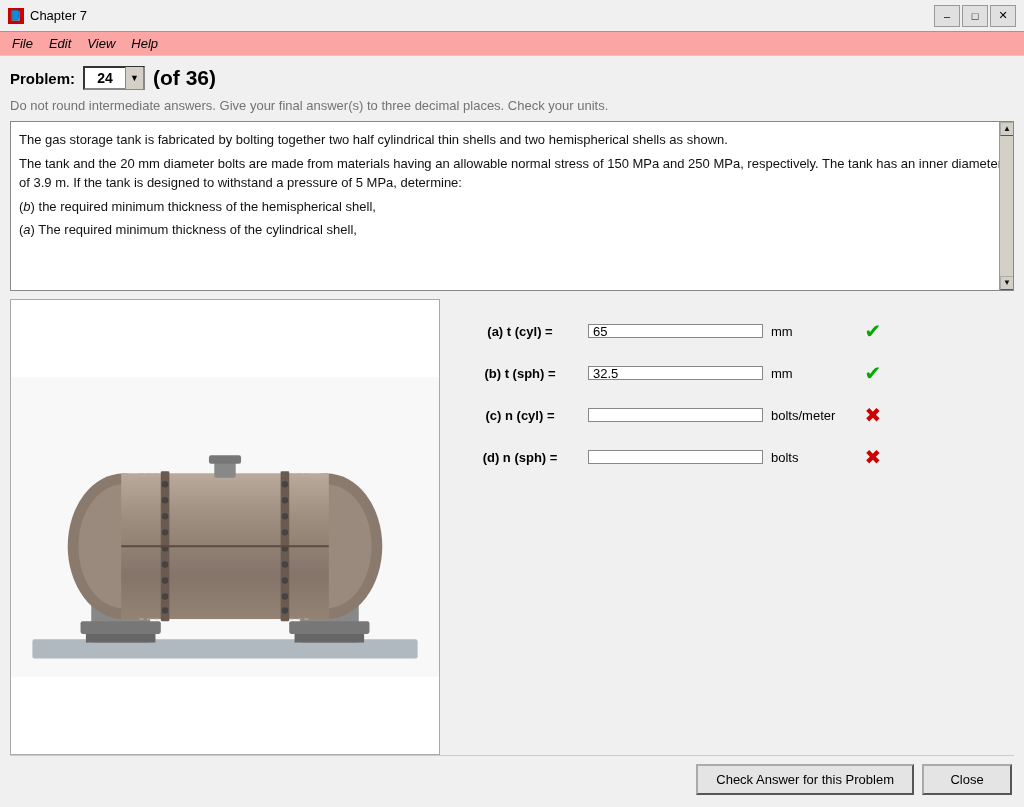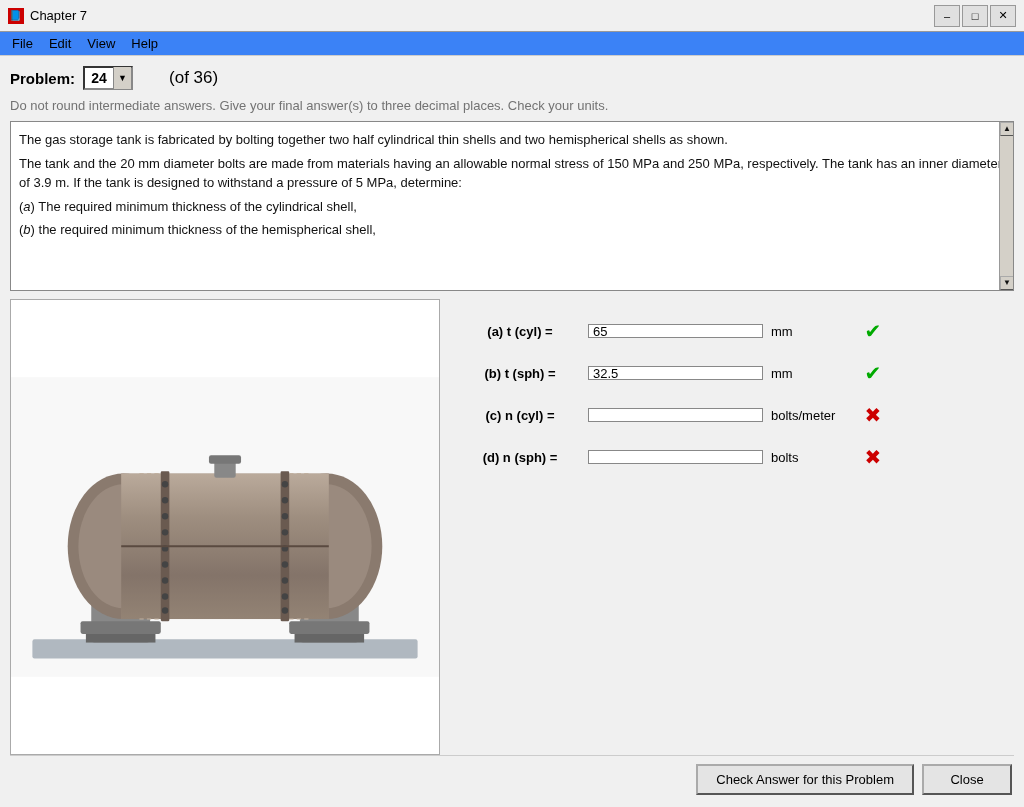--- a/index.html
+++ b/index.html
@@ -51,25 +51,26 @@
       border: 1px solid #999;
       cursor: pointer;
       display: flex;
       align-items: center;
       justify-content: center;
       font-size: 11px;
     }
 
     
     .menu-bar {
-      background: #3b82f6;
+      background: #fca5a5;
       border-bottom: 1px solid #ccc;
       display: flex;
       padding: 2px 4px;
       height: 24px;
+      font-style: italic;
     }
     .menu-item {
       padding: 2px 8px;
       cursor: pointer;
       font-size: 13px;
     }
 
     
     .window-content {
       background: #f0f0f0;
@@ -94,40 +95,39 @@
       display: flex;
       align-items: center;
       border: 2px inset #888;
       background: white;
       height: 24px;
     }
     .problem-select-input {
       border: none;
       background: white;
       font-size: 14px;
-      width: 28px;
+      width: 40px;
       text-align: center;
       outline: none;
       font-weight: bold;
     }
     .problem-select-arrow {
       border-left: 1px solid #888;
       background: #d4d0c8;
       width: 18px;
       height: 22px;
       display: flex;
       align-items: center;
       justify-content: center;
       cursor: pointer;
       font-size: 9px;
     }
     .problem-of {
-      font-size: 17px;
-      font-weight: normal;
-      margin-left: 28px;
+      font-size: 21px;
+      font-weight: bold;
     }
 
     
     .instruction-text {
       font-size: 13px;
       margin-bottom: 8px;
       color: #737373;
     }
 
     
@@ -291,22 +291,22 @@
       <div class="problem-select-arrow">▼</div>
     </div>
     <span class="problem-of">(of 36)</span>
   </div>
 
   <div class="instruction-text">Do not round intermediate answers.  Give your final answer(s) to three decimal places.  Check your units.</div>
 
   <div class="problem-text-area" style="position:relative;">
     <p>The gas storage tank is fabricated by bolting together two half cylindrical thin shells and two hemispherical shells as shown.</p>
     <p>The tank and the 20 mm diameter bolts are made from materials having an allowable normal stress of 150 MPa and 250 MPa, respectively.  The tank has an inner diameter of 3.9 m.  If the tank is designed to withstand a pressure of 5 MPa, determine:</p>
+    <p>(<em>b</em>) the required minimum thickness of the hemispherical shell,</p>
     <p>(<em>a</em>) The required minimum thickness of the cylindrical shell,</p>
-    <p>(<em>b</em>) the required minimum thickness of the hemispherical shell,</p>
     <div class="scrollbar-placeholder">
       <div class="scrollbar-btn">▲</div>
       <div style="flex:1; background:#d4d0c8; position:relative; cursor:pointer;">
         <div class="scrollbar-thumb"></div>
       </div>
       <div class="scrollbar-btn">▼</div>
     </div>
   </div>
 
   <div class="bottom-section">

